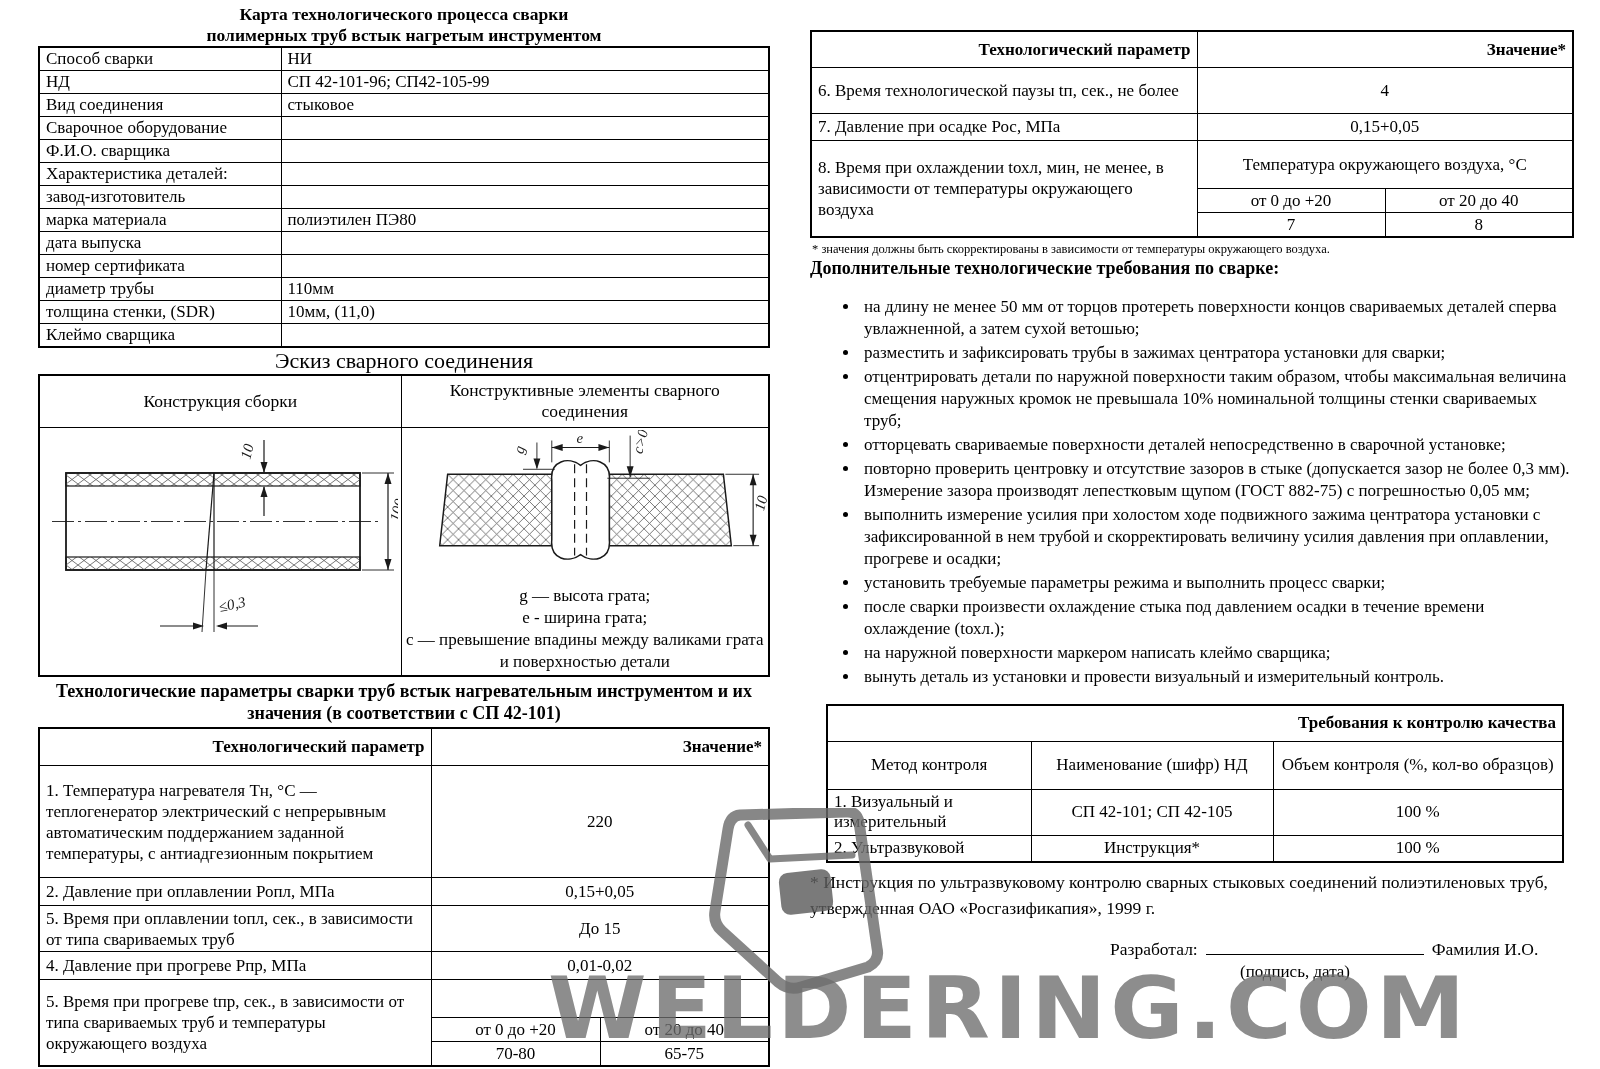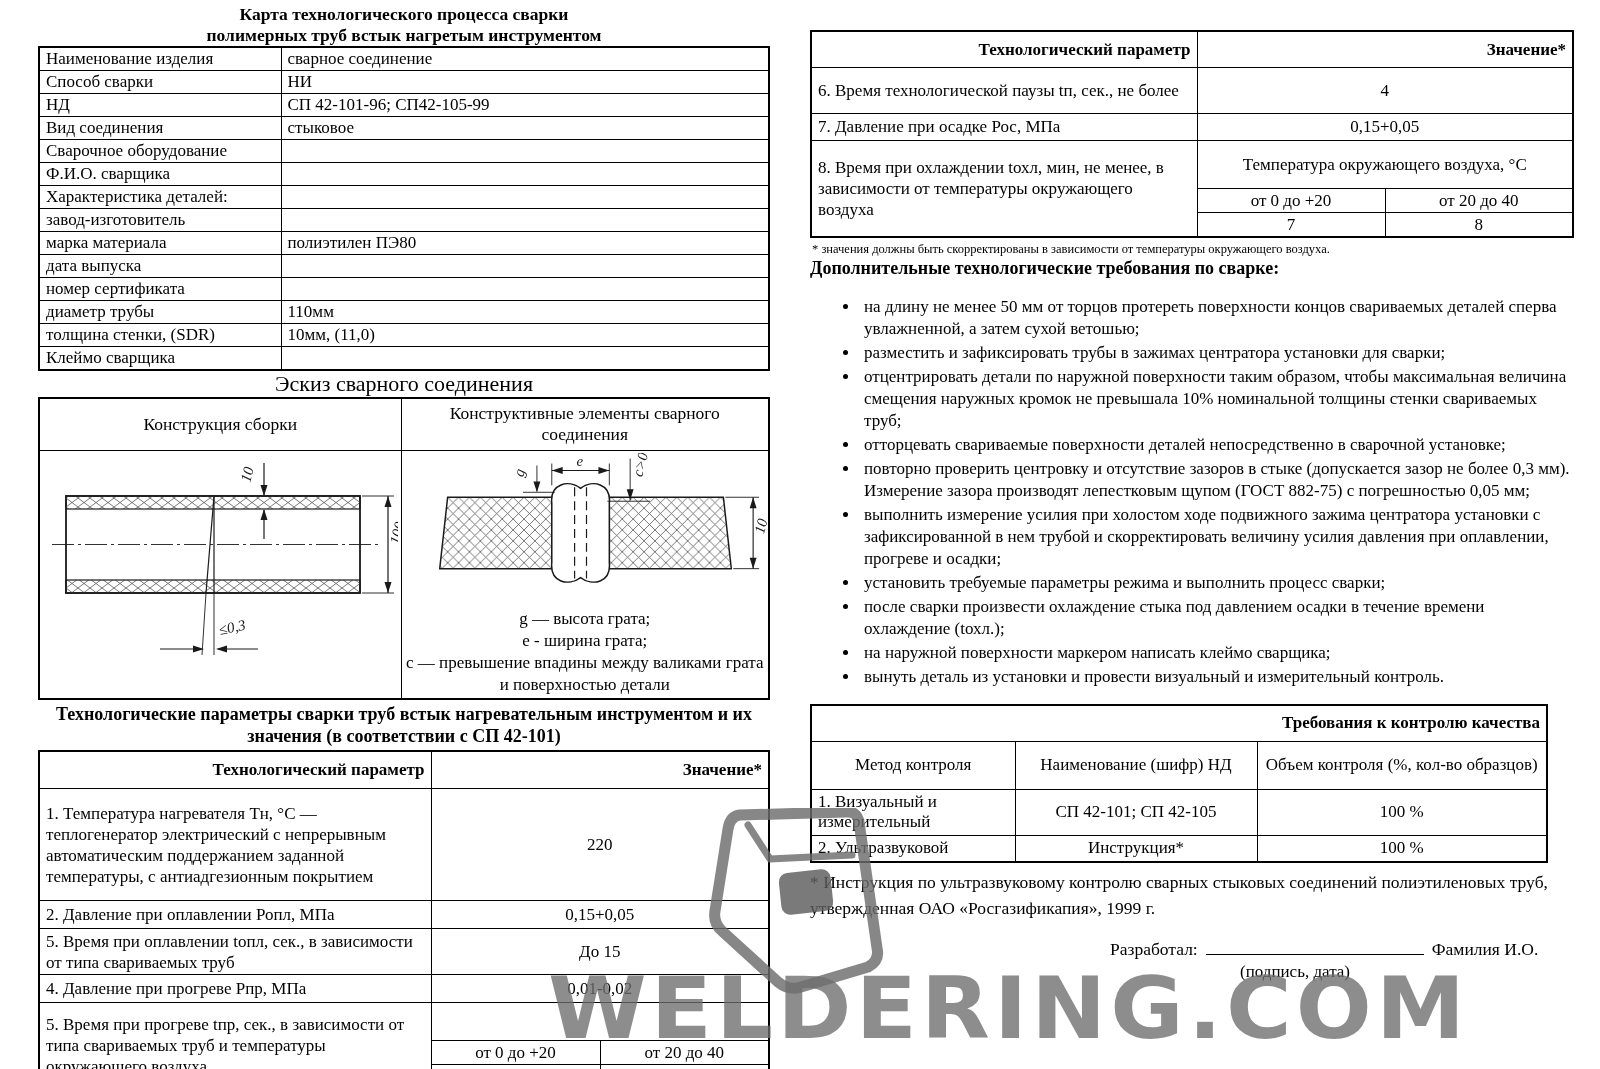--- a/index.html
+++ b/index.html
@@ -32,21 +32,21 @@
   .params-table td, .params-table th { font-size:17px; line-height:21px; }
   .h38 { height:38px; } .h36 { height:36px; } .h112 { height:112px; } .h28 { height:28px; }
   .h46 { height:46px; } .h27 { height:27px; } .h23 { height:23px; } .h24 { height:24px; }
   .h48 { height:48px; } .h25 { height:25px; }
 
   .footnote-small { font-size:12.5px; margin:4px 0 1px 2px; }
   .add-heading { font-weight:bold; font-size:18px; margin:0 0 17px 0; }
   .req-list { list-style:disc; padding-left:50px; }
   .req-list li { font-size:17px; line-height:22px; margin-bottom:2px; padding-left:4px; }
 
-  .qual-wrap { margin-top:16px; width:736px; }
+  .qual-wrap { margin-top:16px; margin-left:16px; width:736px; }
   .qual-table td { text-align:center; }
   .qual-table .m { text-align:left; }
 
   .footnote2 { font-size:17.5px; line-height:26px; margin:6px 0 0 0; }
 
   .footer-line { margin-top:16px; padding-left:300px; font-size:17.5px; white-space:nowrap; }
   .sig-blank { display:inline-block; width:218px; border-bottom:1px solid #000; height:18px; margin:0 8px; }
   .sig-hint { margin-left:430px; font-size:17px; margin-top:2px; }
 
   svg text { font-family:"Liberation Serif", serif; }
@@ -63,24 +63,20 @@
 
 <div class="left-col">
 
   <div class="doc-title">
     <div>Карта технологического процесса сварки</div>
     <div>полимерных труб встык нагретым инструментом</div>
   </div>
 
   <table class="info-table">
     <tbody>
-      <tr>
-          <td class="col-label">Наименование изделия</td>
-          <td>сварное соединение</td>
-        </tr>
       <tr>
           <td class="col-label">Способ сварки</td>
           <td>НИ</td>
         </tr>
       <tr>
           <td class="col-label">НД</td>
           <td>СП 42-101-96; СП42-105-99</td>
         </tr>
       <tr>
           <td class="col-label">Вид соединения</td>

